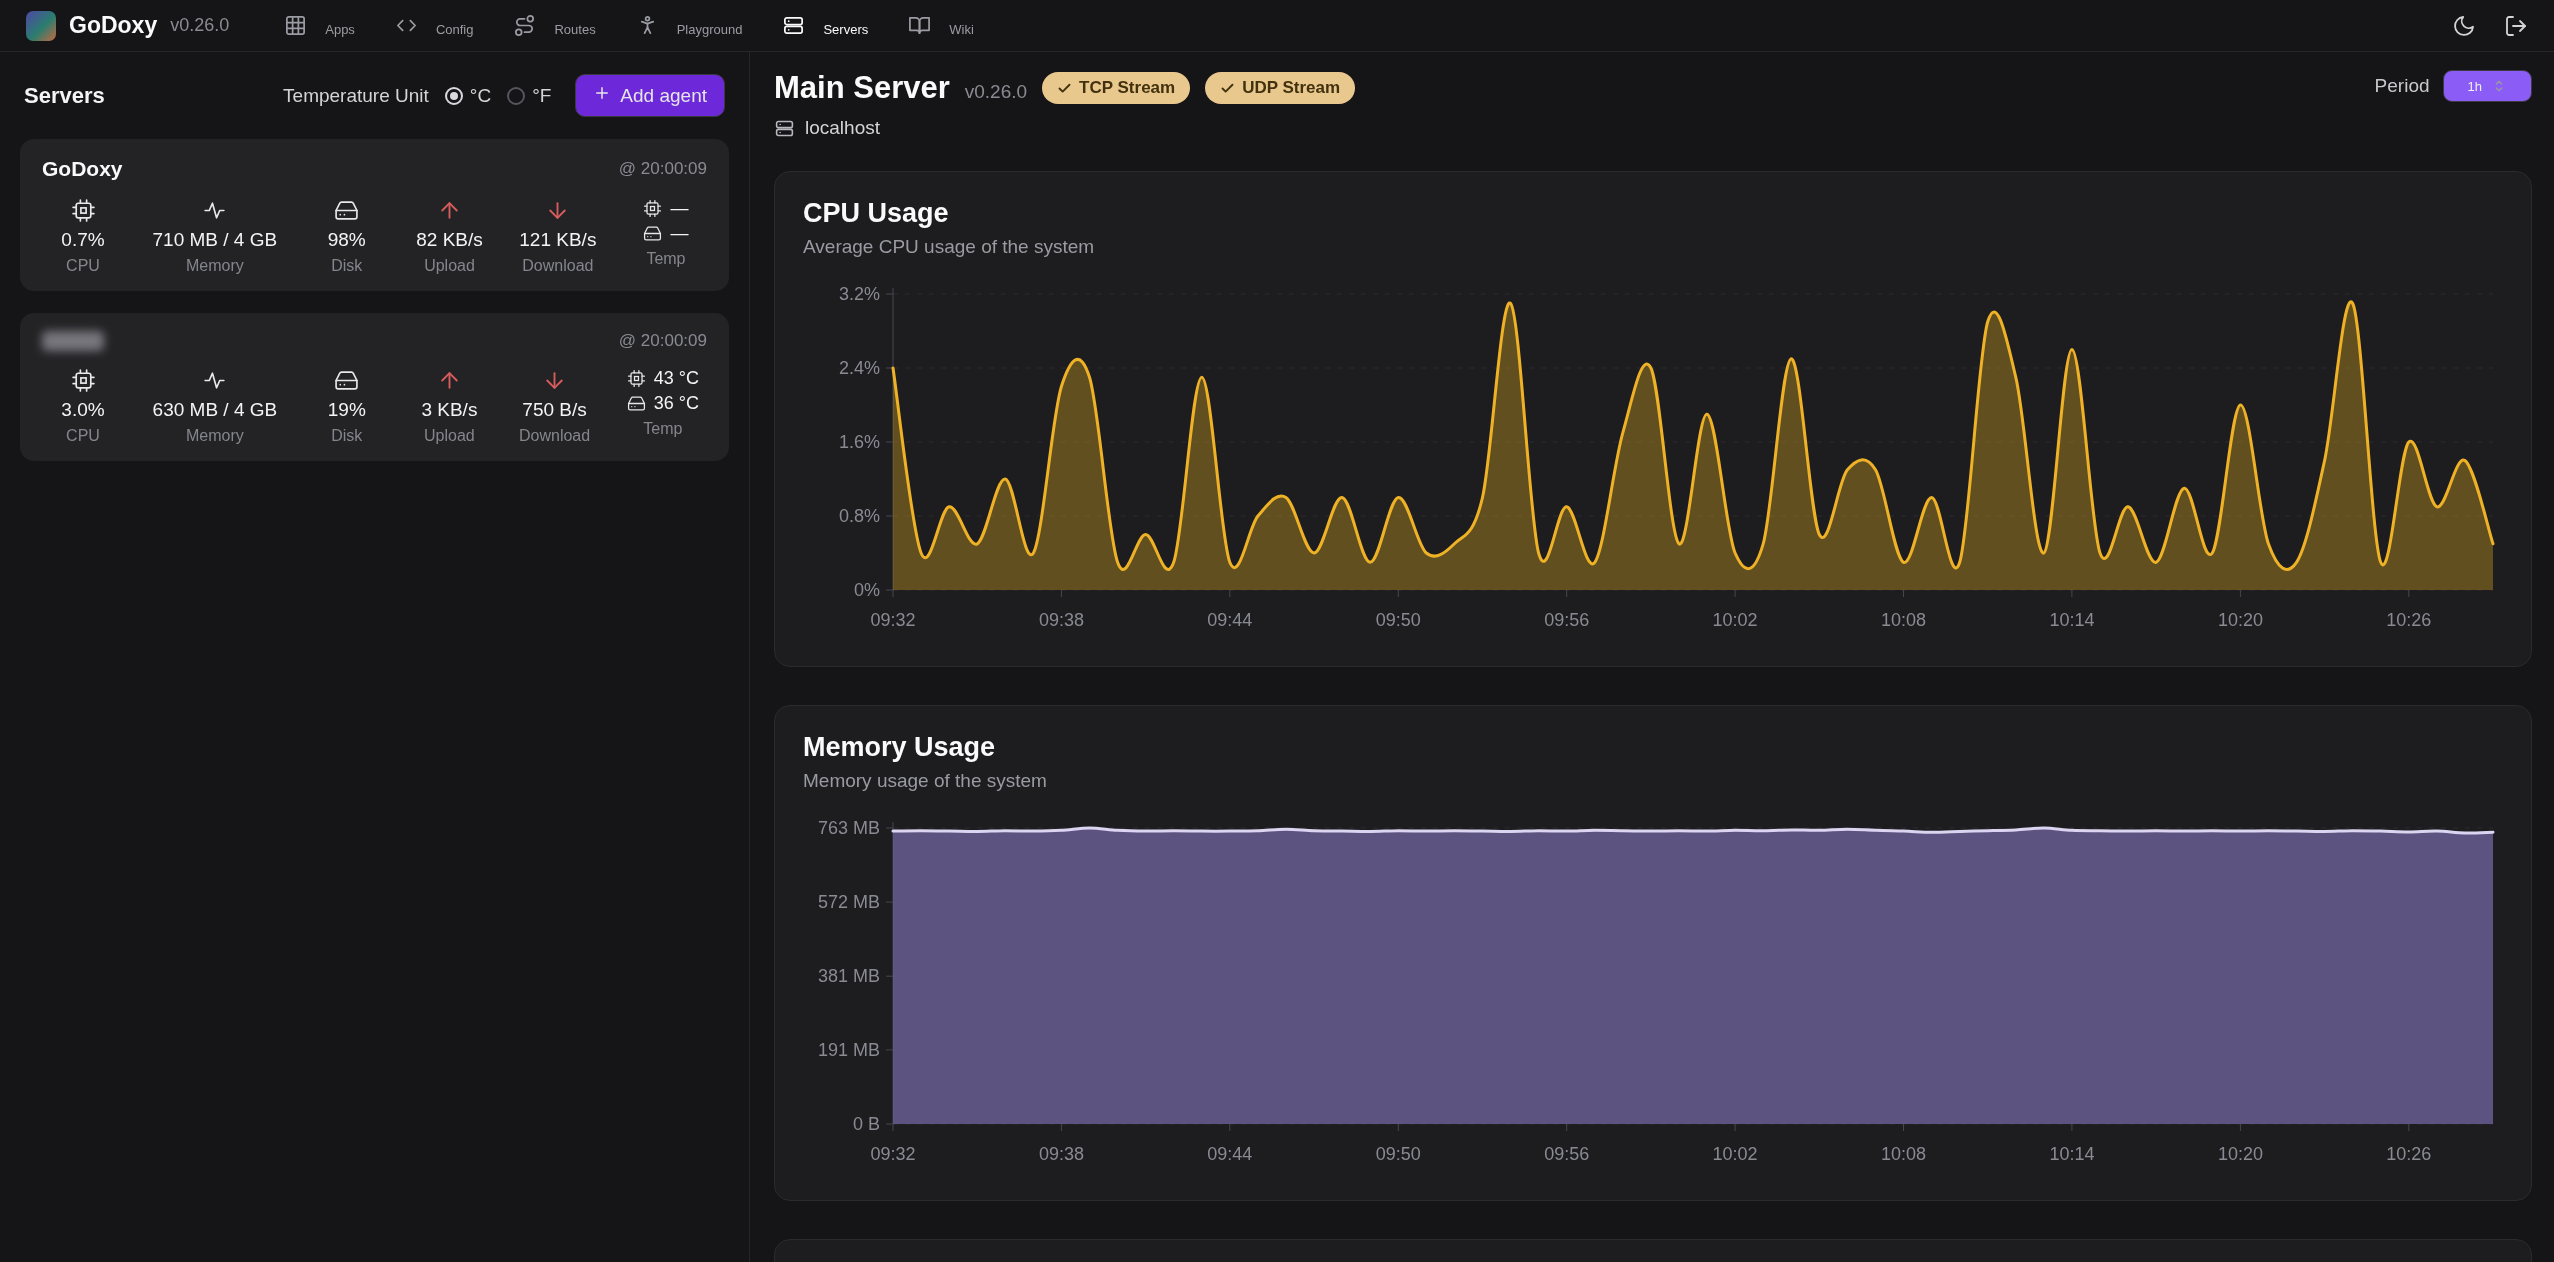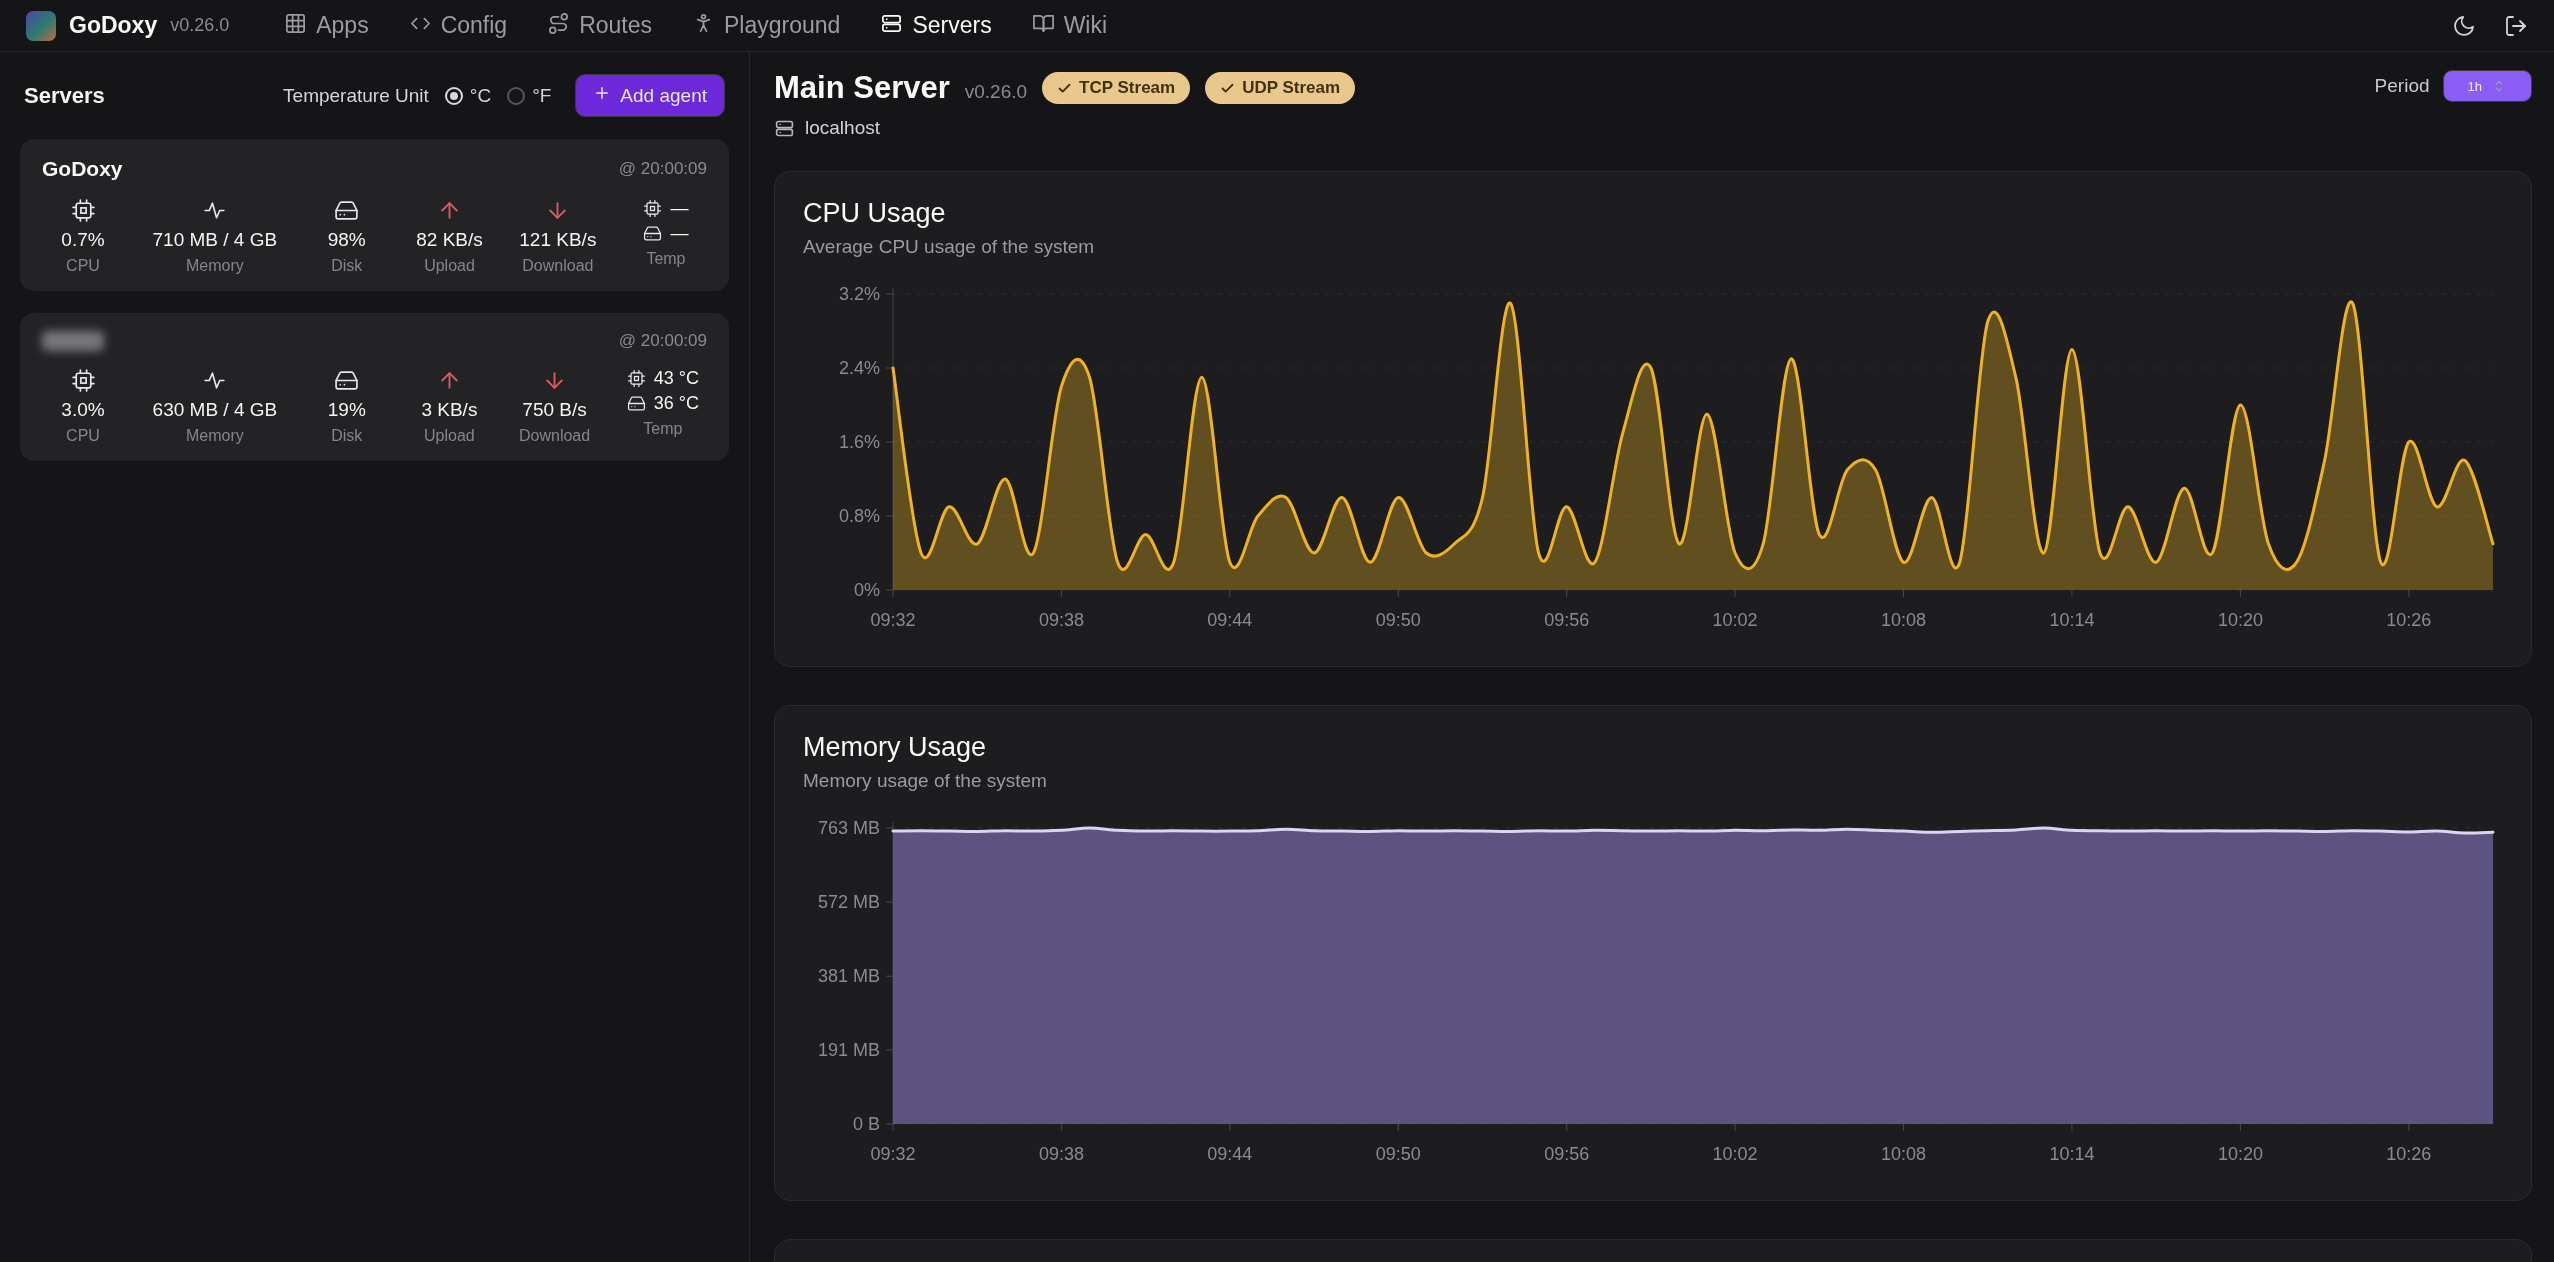--- a/index.html
+++ b/index.html
@@ -9,21 +9,21 @@
 
   
   .navbar { height:52px; flex:0 0 auto; display:flex; align-items:center; justify-content:space-between;
             padding:0 26px; border-bottom:1px solid #26262a; background:#151517; }
   .nav-left { display:flex; align-items:center; gap:13px; }
   .logo { width:30px; height:30px; border-radius:7px;
           background:linear-gradient(135deg,#4f46a5 0%,#2a7d6f 55%,#c7693f 100%); }
   .brand { font-size:23px; font-weight:700; color:#fafafa; }
   .brand-version { font-size:18px; color:#8a8a93; }
   .nav-items { display:flex; align-items:center; gap:40px; margin-left:42px; }
-  .nav-item { display:flex; align-items:flex-start; gap:9px; font-size:23px; color:#9b9ba3; cursor:pointer; text-decoration:none; }
+  .nav-item { display:flex; align-items:flex-end; gap:18px; font-size:13px; color:#9b9ba3; cursor:pointer; text-decoration:none; }
   .nav-item.active { color:#fafafa; }
   .nav-icon svg { width:23px; height:23px; display:block; }
   .nav-right { display:flex; align-items:center; gap:28px; }
   .icon-btn { background:none; border:none; color:#d4d4d8; cursor:pointer; }
   .icon-btn svg { width:24px; height:24px; display:block; }
 
   .body { display:flex; flex:1; min-height:0; }
 
   
   .sidebar { width:750px; flex:0 0 auto; border-right:1px solid #26262a; padding:22px 20px;
@@ -68,21 +68,21 @@
   .badge svg { width:15px; height:15px; display:block; }
   .host-row { display:flex; align-items:center; gap:10px; margin-top:11px; color:#d4d4d8; font-size:19px; }
   .host-row svg { width:21px; height:21px; color:#b8b8bf; display:block; }
   .period { display:flex; align-items:center; gap:13px; }
   .period-label { font-size:19px; color:#c8c8cf; }
   .period-select { display:flex; align-items:center; gap:9px; background:#8b5cf6; border:1px solid #3a3a40;
                    border-radius:9px; padding:7px 24px; font-size:13px; color:#f0f0f2; cursor:pointer; }
   .period-select svg { width:16px; height:16px; color:#9a9aa2; display:block; }
 
   .chart-card { background:#1d1d20; border:1px solid #2a2a2f; border-radius:16px; padding:26px 28px; margin-bottom:38px; }
-  .chart-title { font-size:27px; font-weight:400; color:#fafafa; }
+  .chart-title { font-size:27px; font-weight:700; color:#fafafa; }
   .chart-subtitle { font-size:19px; color:#9a9aa2; margin-top:7px; }
   .chart { height:360px; margin-top:22px; }
   .chart svg { display:block; }
   .chart text { font-family:"Liberation Sans", sans-serif; }
   .partial-card { height:220px; margin-bottom:0; }
 </style>
 </head>
 <body>
 
 <div class="app">

